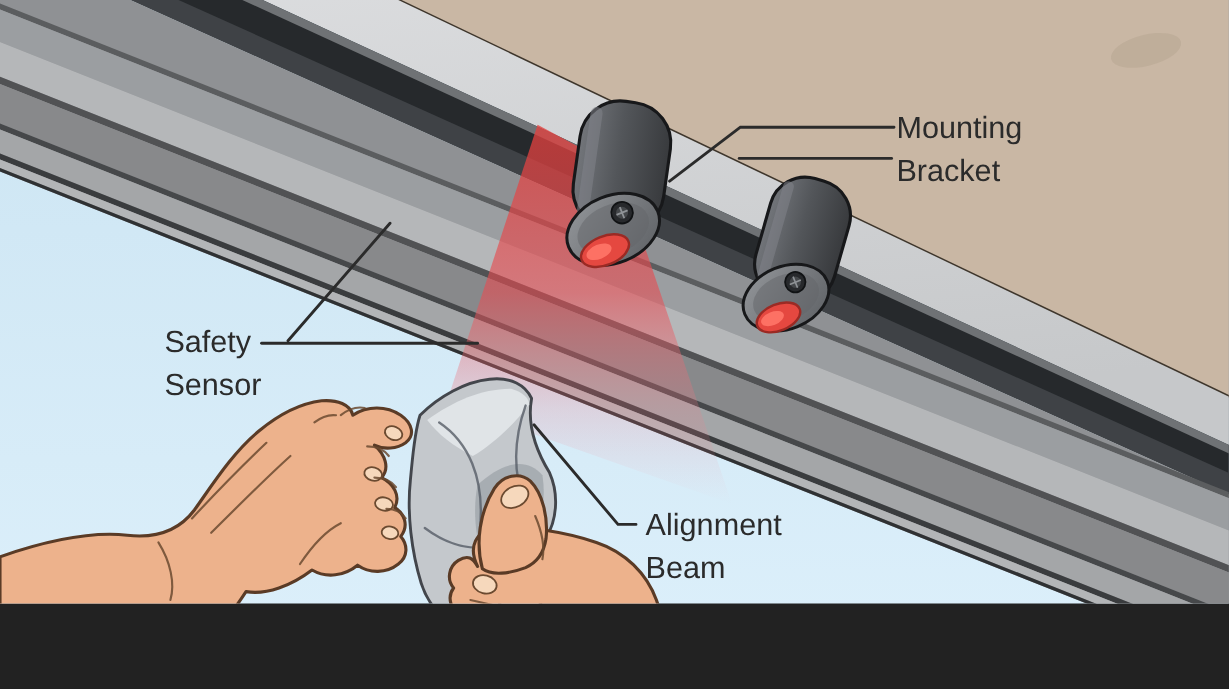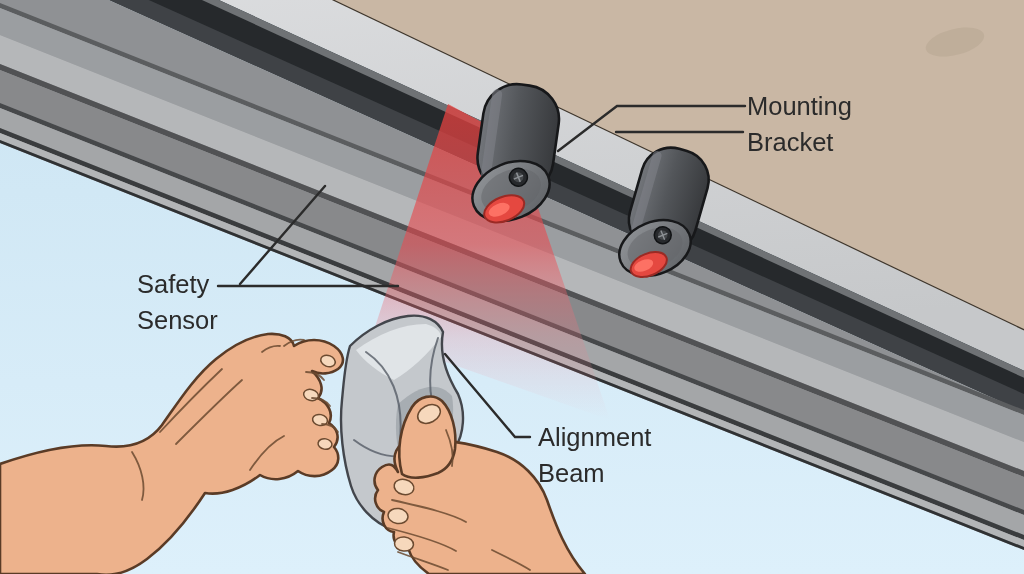--- a/index.html
+++ b/index.html
@@ -1,16 +1,16 @@
 <!DOCTYPE html>
 <html style="--sky-top: #cbe4f2; --sky-bottom: #ddf0fb; --panel-tan: #c9b7a4; --bracket-strip: #d9dbdd; --seal-channel: #26292c; --rail-gray: #8f9194; --beam-red: #e3403d; --sensor-body: #4a4d50; --lens-red: #e54840; --cloth-gray: #c4c8cc; --skin: #edb28c; --outline-ink: #5a3b26; --label-ink: #2b2b2b;"><head>
 <meta charset="utf-8">
 <style>
   html,body{margin:0;padding:0;background:#222;}
-  .stage{width:1024px;height:574px;position:relative;overflow:hidden;
+  .stage{width:1024px;height:503px;position:relative;overflow:hidden;
          font-family:"Liberation Sans", sans-serif;}
   svg{display:block;}
   .label-text{font-family:"Liberation Sans", sans-serif;font-size:25.5px;
               font-weight:500;fill:var(--label-ink,#2b2b2b);}
   .leader{stroke:var(--label-ink,#2b2b2b);stroke-width:2.4;fill:none;stroke-linecap:round;}
   .skin{fill:var(--skin,#edb28c);stroke:var(--outline-ink,#5a3b26);stroke-width:2.6;
         stroke-linejoin:round;stroke-linecap:round;}
   .crease{fill:none;stroke:#6b4a30;stroke-width:1.8;stroke-linecap:round;opacity:.85;}
   .nail{fill:#f6d8bc;stroke:#6b4a30;stroke-width:1.5;}
   .cloth-line{fill:none;stroke:#565d66;stroke-width:2;stroke-linecap:round;opacity:.8;}

